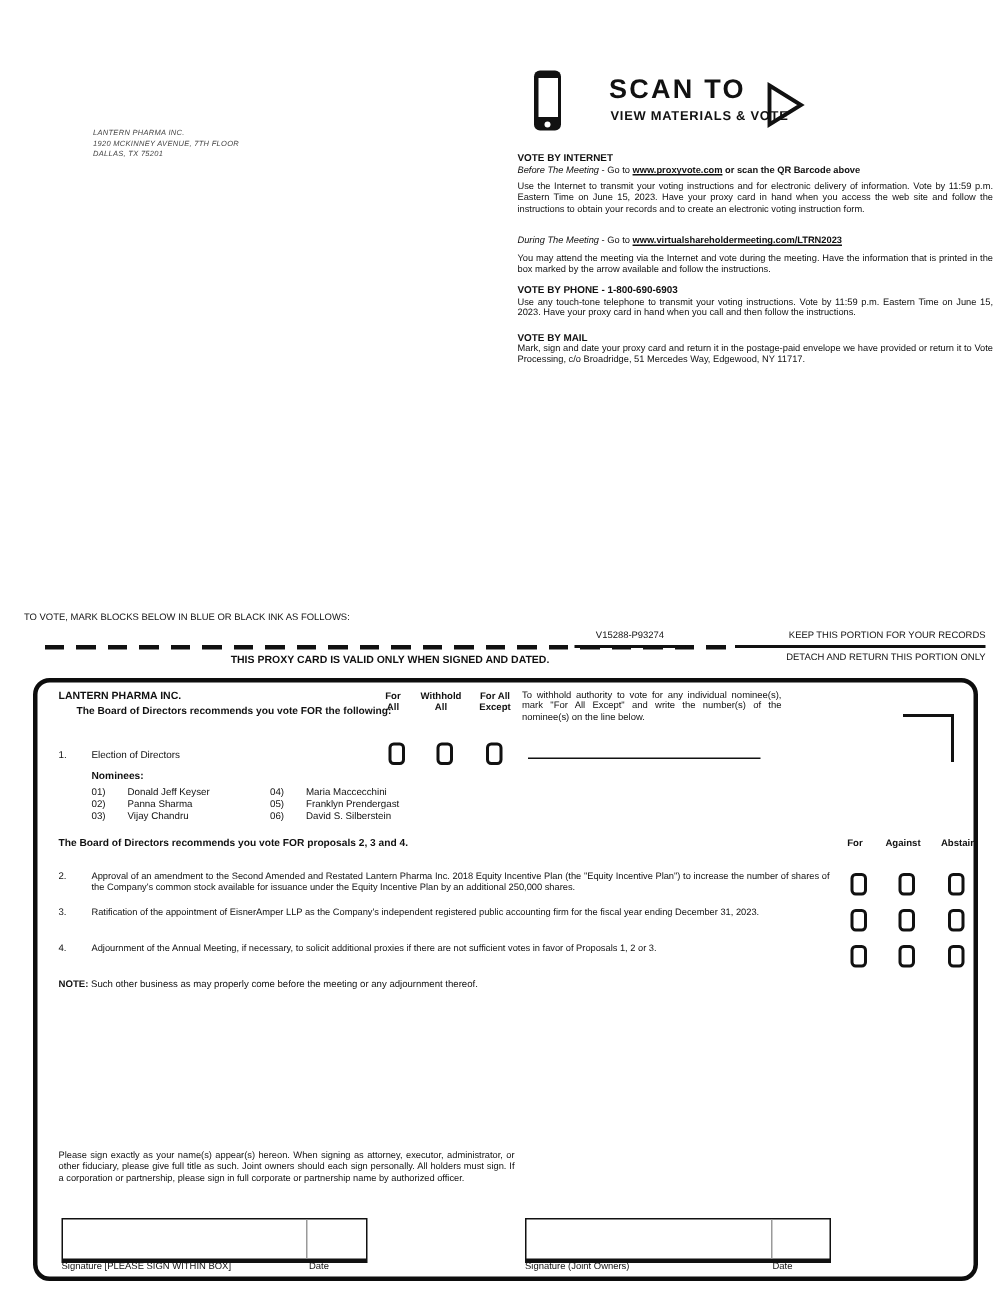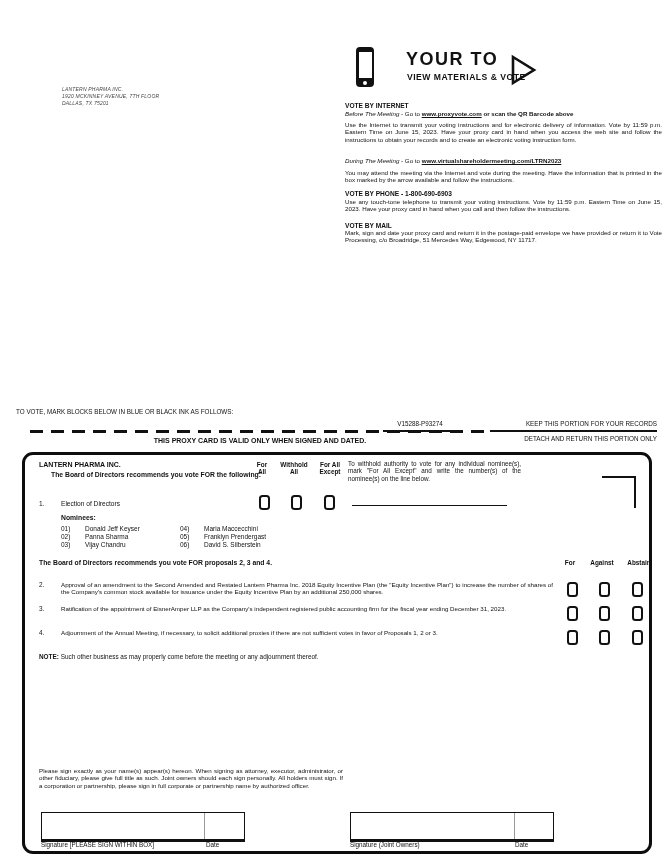--- a/index.html
+++ b/index.html
@@ -84,21 +84,21 @@
 <div class="abs addr">
   <div>LANTERN PHARMA INC.</div>
   <div>1920 MCKINNEY AVENUE, 7TH FLOOR</div>
   <div>DALLAS, TX 75201</div>
 </div>
 
 <div class="abs phone">
   <div class="phone-screen"></div>
   <div class="phone-dot"></div>
 </div>
-<div class="abs scan-title">YOUR TO</div>
+<div class="abs scan-title">SCAN TO</div>
 <div class="abs scan-sub">VIEW MATERIALS &amp; VOTE</div>
 <svg class="abs scan-arrow" width="26" height="32" viewBox="0 0 26 32">
   <polygon points="2,3 23,16 2,29" fill="none" stroke="#111" stroke-width="2.6"></polygon>
 </svg>
 
 <div class="abs vcol">
   <div class="blk vh b-internet">VOTE BY INTERNET</div>
   <div class="blk b-before">
     <span class="it">Before The Meeting</span><span> - Go to </span><span class="lnk">www.proxyvote.com</span><span class="vh" style="font-size:6.2px;"> or scan the QR Barcode above</span>
   </div>

